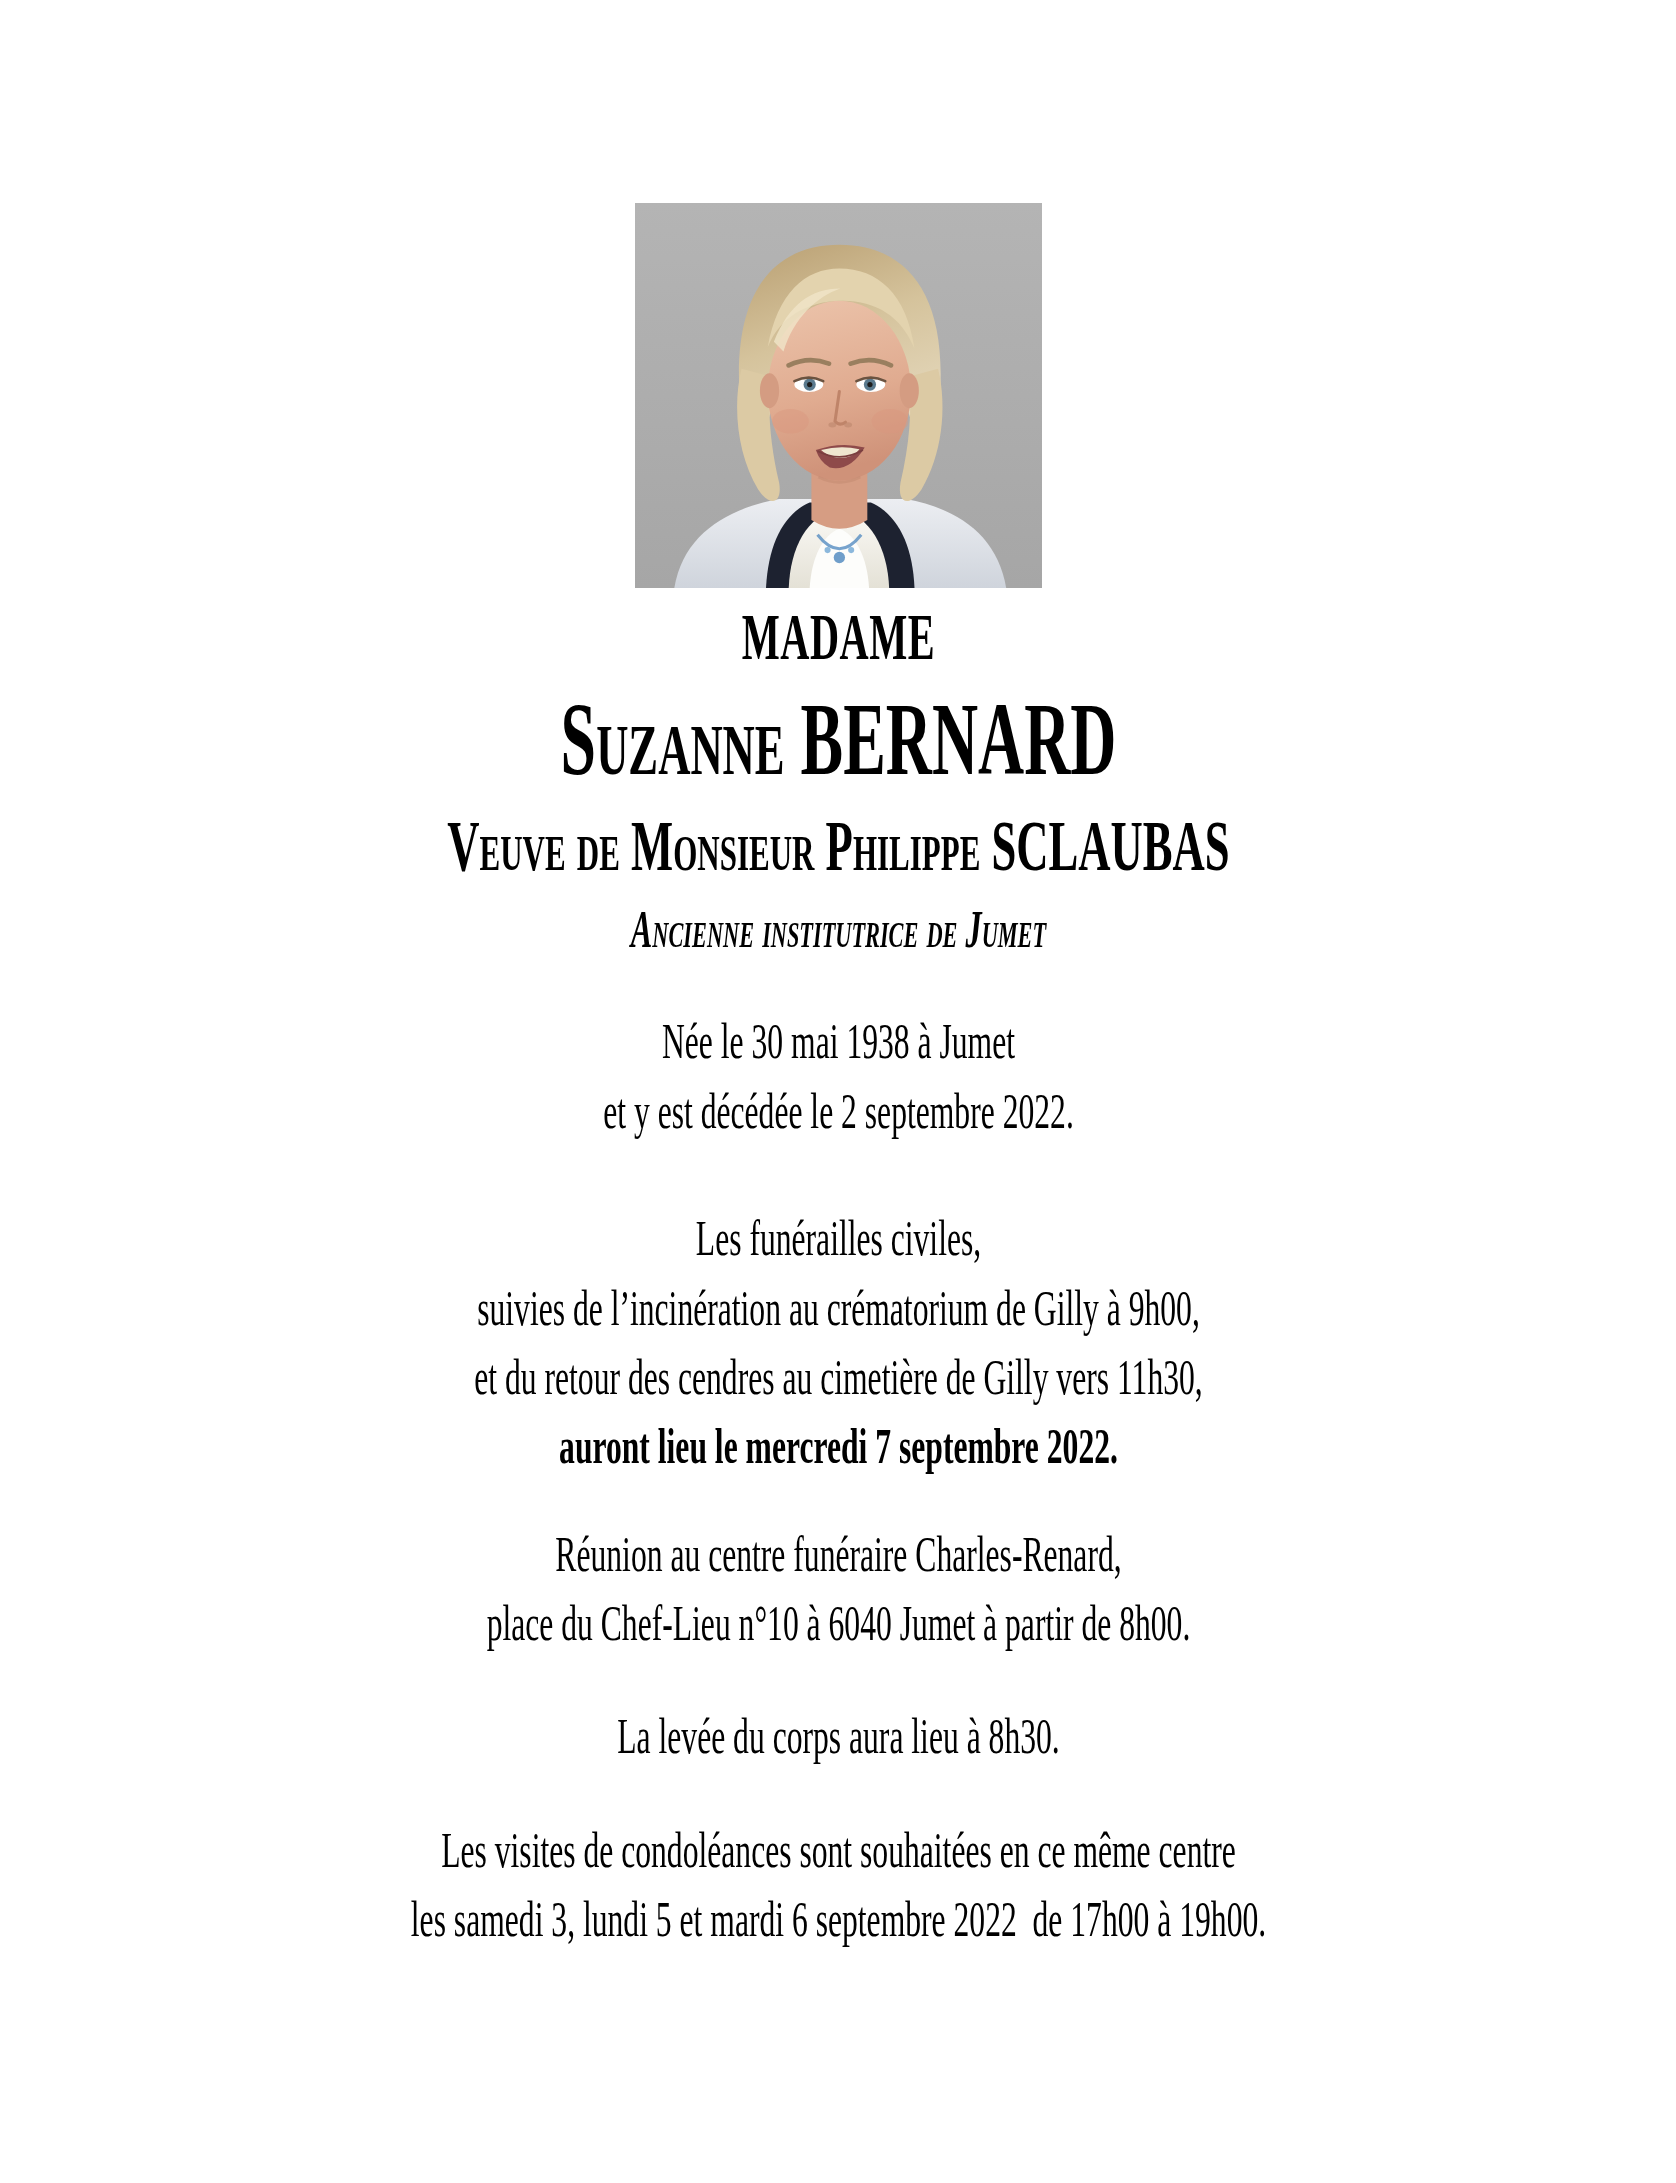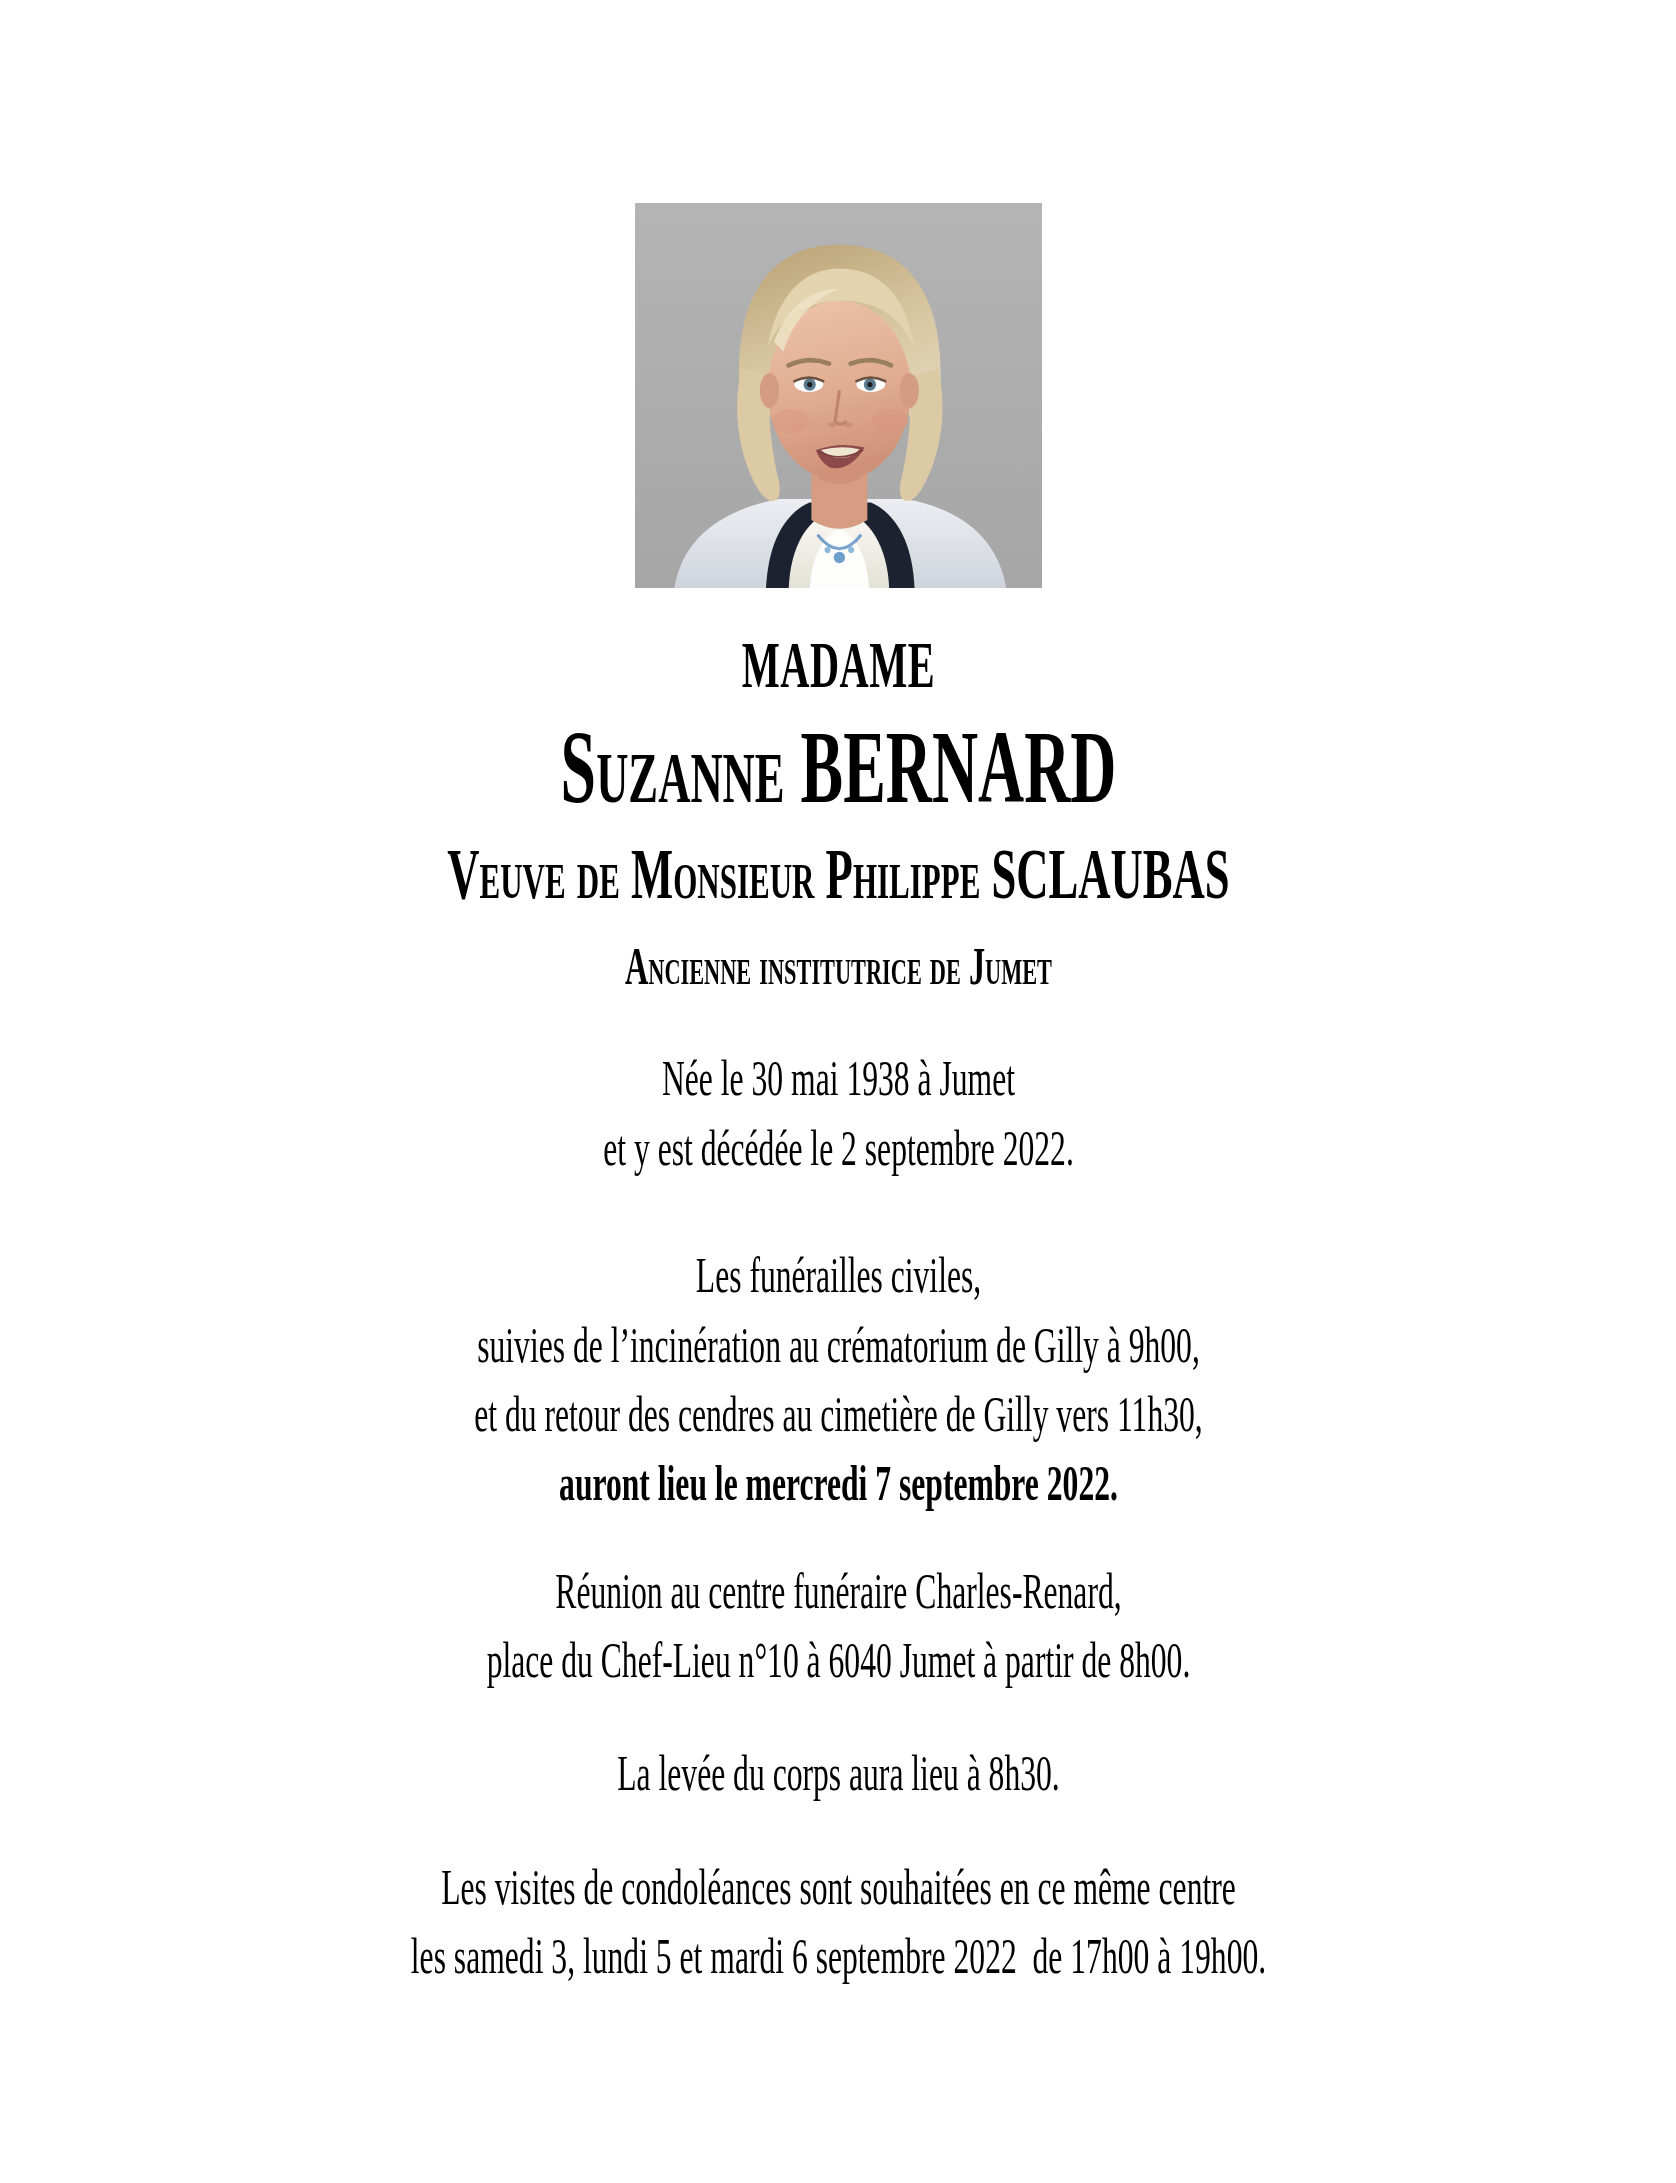--- a/index.html
+++ b/index.html
@@ -59,21 +59,21 @@
   .intro {
     margin-top: 42px;
   }
   .intro .line {
     font-size: 51px;
     line-height: 1.34;
   }
 
   
   .madame {
-    margin-top: 40px;
+    margin-top: 12px;
     font-family: Liberation Serif, serif;
   }
   .madame .line {
     font-size: 65px;
     font-weight: bold;
     font-variant: small-caps;
     letter-spacing: 0.9px;
     line-height: 1.15;
   }
 
@@ -94,21 +94,22 @@
   }
   .spouse .line {
     font-size: 72px;
     font-weight: bold;
     font-variant: small-caps;
     line-height: 1.14;
   }
 
   
   .profession {
-    margin-top: 22px;
+    margin-top: 13px;
+    font-style: italic;
   }
   .profession .line {
     font-size: 52px;
     font-weight: bold;
     font-variant: small-caps;
     line-height: 1.14;
   }
 
   
   .para {

